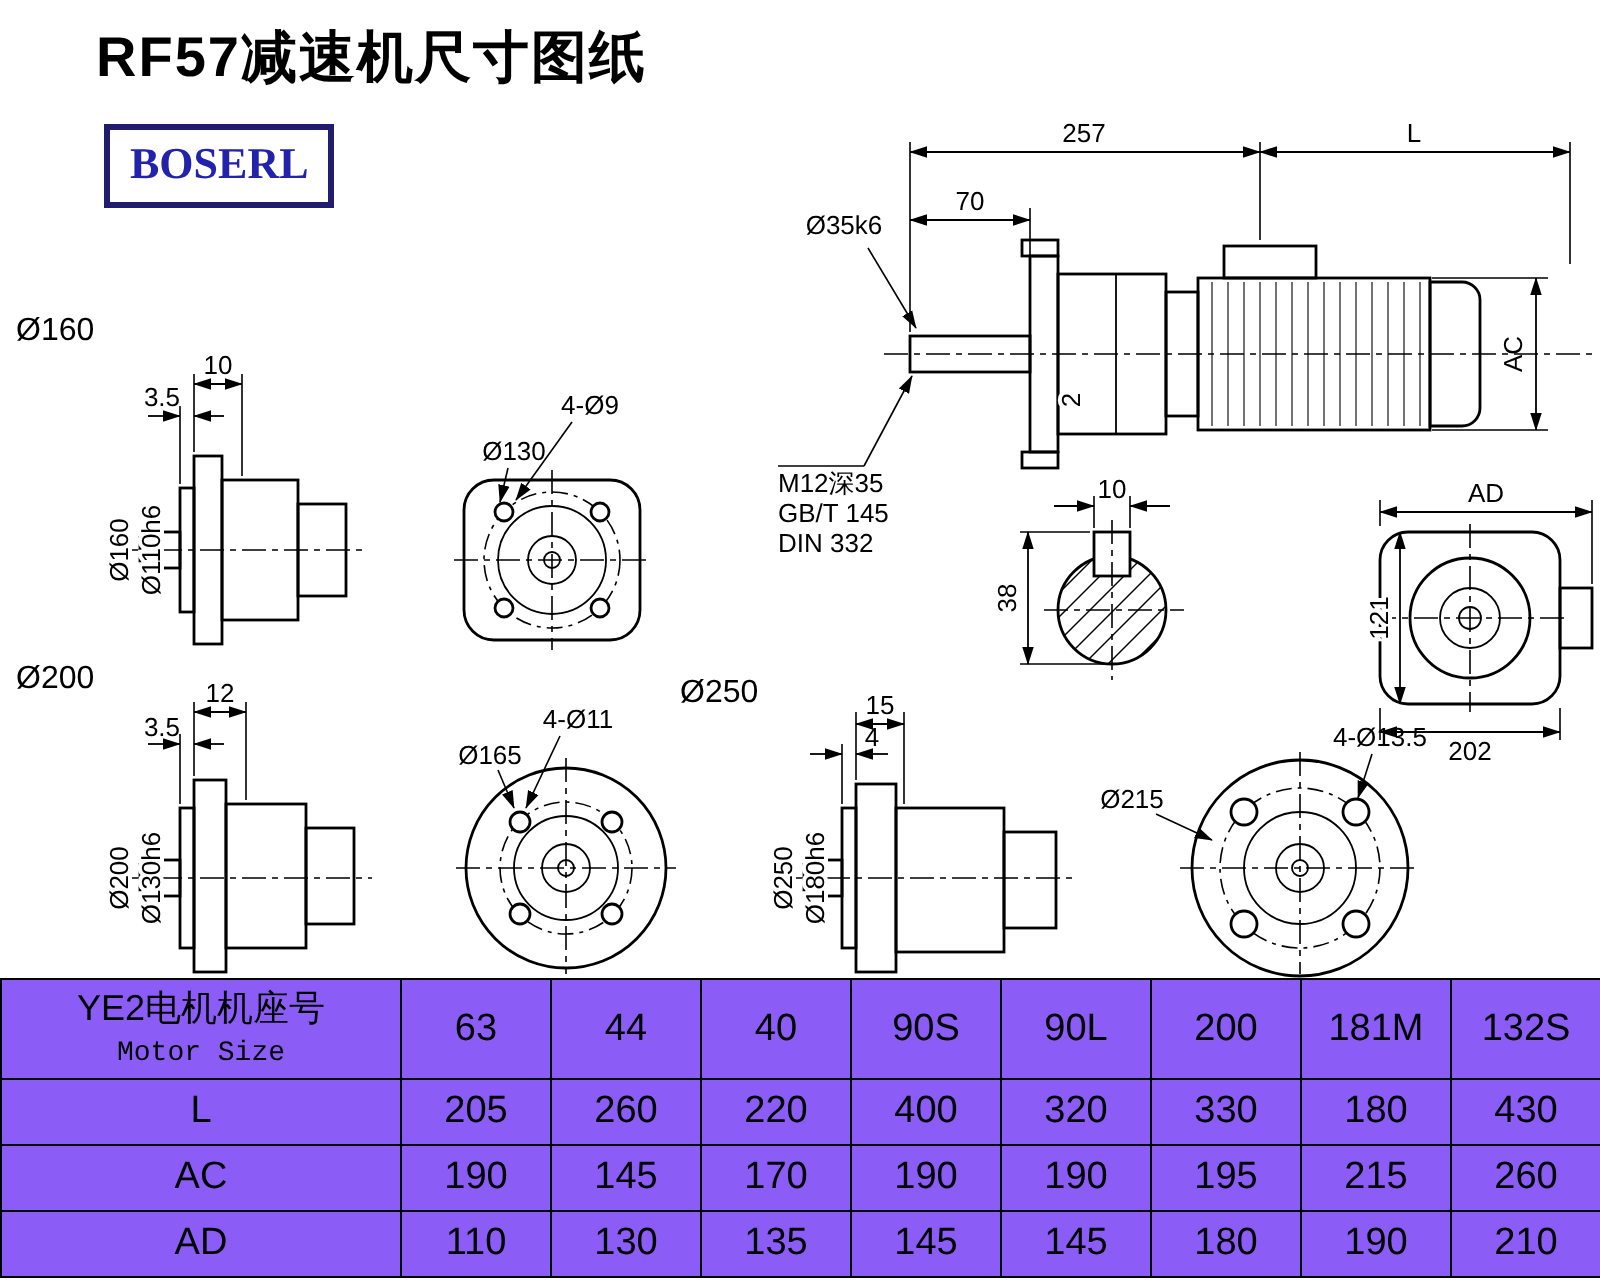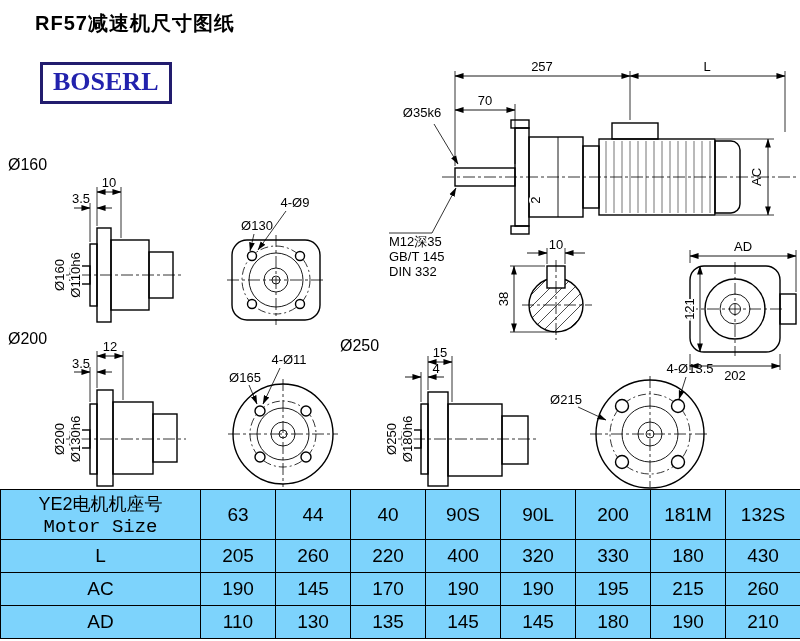--- a/index.html
+++ b/index.html
@@ -1,42 +1,42 @@
 <!DOCTYPE html>
 <html><head>
 <meta charset="utf-8">
 <style>
   * { margin:0; padding:0; box-sizing:border-box; }
   html,body { background:#fff; }
   body { width:800px; height:641px; font-family:"Liberation Sans",sans-serif; position:relative; overflow:hidden; }
   .page { position:absolute; left:0; top:0; width:800px; height:641px; background:#fff; }
-  .title { position:absolute; left:35px; top:10px; font-size:20px; font-weight:bold; color:#000; letter-spacing:1px; white-space:nowrap; }
-  .logo { position:absolute; left:40px; top:62px; border:3px solid #221c6e; color:#2222ad; font-family:"Liberation Serif",serif;
-          font-size:26px; font-weight:bold; padding:0 10px 2px 10px; line-height:34px; background:#fff; }
+  .title { position:absolute; left:48px; top:10px; font-size:28px; font-weight:bold; color:#000; letter-spacing:1px; white-space:nowrap; }
+  .logo { position:absolute; left:52px; top:62px; border:3px solid #221c6e; color:#2222ad; font-family:"Liberation Serif",serif;
+          font-size:22px; font-weight:bold; padding:0 10px 2px 10px; line-height:34px; background:#fff; }
   svg.drawing { position:absolute; left:0; top:0; }
   
   .ol  { stroke:#000; stroke-width:1.4; fill:none; }
   .olw { stroke:#000; stroke-width:1.4; fill:#fff; }
   .tl  { stroke:#000; stroke-width:0.9; fill:none; }
   .el  { stroke:#000; stroke-width:0.8; fill:none; }
   .dl  { stroke:#000; stroke-width:0.9; fill:none; }
   .cl  { stroke:#000; stroke-width:0.8; fill:none; stroke-dasharray:12 3 3 3; }
   .bc  { stroke:#000; stroke-width:0.8; fill:none; stroke-dasharray:8 3 2 3; }
   .fin { stroke:#000; stroke-width:0.55; }
   .hatch line { stroke:#000; stroke-width:0.7; }
   text.dim { font-family:"Liberation Sans",sans-serif; font-size:13px; fill:#000; stroke:none; }
   text.sec { font-size:16px; }
   text.wbg { paint-order:stroke; stroke:#fff; stroke-width:4px; }
   
-  .dim-table { position:absolute; left:0; top:489px; width:800px; border-collapse:collapse; table-layout:fixed; background:#7dd3fc; }
+  .dim-table { position:absolute; left:0; top:489px; width:800px; border-collapse:collapse; table-layout:fixed; background:#8b5cf6; }
   .dim-table td { border:1.6px solid #000; text-align:center; vertical-align:middle; font-size:19px; color:#000; padding:0; }
   .dim-table col.c0 { width:200px; }
   .dim-table col.cv { width:75px; }
   .dim-table .cn { font-size:18px; line-height:24px; }
-  .dim-table .en { font-family:"Liberation Mono",monospace; font-size:19px; line-height:22px; }
+  .dim-table .en { font-family:"Liberation Mono",monospace; font-size:14px; line-height:22px; }
 </style>
 </head>
 <body>
 
 <div class="page">
 
   <div class="title">RF57减速机尺寸图纸</div>
   <div class="logo">BOSERL</div>
 
   <svg class="drawing" width="800" height="489" viewBox="0 0 800 489" xmlns="http://www.w3.org/2000/svg">

